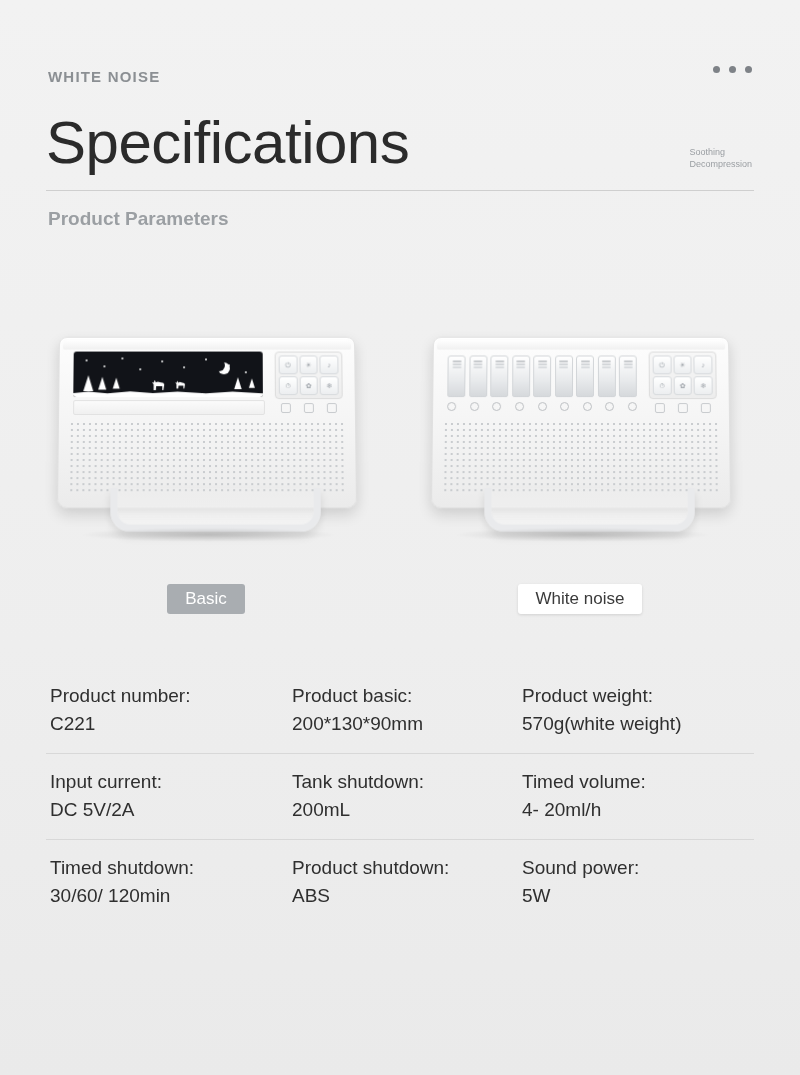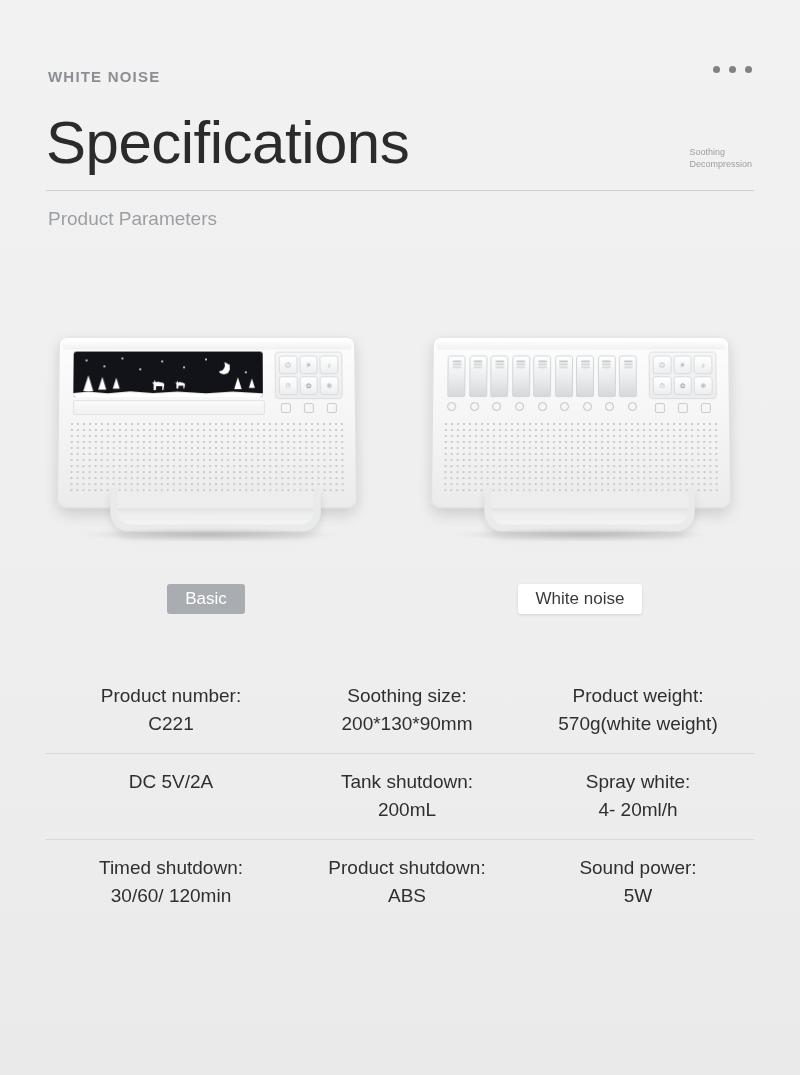--- a/index.html
+++ b/index.html
@@ -72,20 +72,21 @@
     top: 190px;
     height: 1px;
     background: #cfcfcf;
   }
   .subtitle {
     position: absolute;
     left: 48px;
     top: 208px;
     font-size: 19px;
     color: #9b9fa3;
+    font-weight: bold;
   }
 
   
   .products {
     position: absolute;
     left: 0;
     right: 0;
     top: 318px;
     height: 290px;
   }
@@ -327,21 +328,20 @@
   .specs {
     position: absolute;
     left: 46px;
     right: 46px;
     top: 668px;
   }
   .spec-row {
     display: grid;
     grid-template-columns: 242px 230px 1fr;
     padding: 14px 0 16px 4px;
-    text-align: center;
   }
   .spec-row + .spec-row {
     border-top: 1px solid #d8d8d8;
   }
   .spec-cell .k,
   .spec-cell .v {
     font-size: 19px;
     line-height: 1.45;
     color: #2f2f2f;
   }
@@ -496,39 +496,40 @@
   </div>
 
   <div class="specs">
 
     <div class="spec-row">
       <div class="spec-cell">
         <div class="k">Product number:</div>
         <div class="v">C221</div>
       </div>
       <div class="spec-cell">
-        <div class="k">Soothing size:</div>
+        <div class="k">Product basic:</div>
         <div class="v">200*130*90mm</div>
       </div>
       <div class="spec-cell">
         <div class="k">Product weight:</div>
         <div class="v">570g(white weight)</div>
       </div>
     </div>
 
     <div class="spec-row">
       <div class="spec-cell">
+        <div class="k">Input current:</div>
         <div class="v">DC 5V/2A</div>
       </div>
       <div class="spec-cell">
         <div class="k">Tank shutdown:</div>
         <div class="v">200mL</div>
       </div>
       <div class="spec-cell">
-        <div class="k">Spray white:</div>
+        <div class="k">Timed volume:</div>
         <div class="v">4- 20ml/h</div>
       </div>
     </div>
 
     <div class="spec-row">
       <div class="spec-cell">
         <div class="k">Timed shutdown:</div>
         <div class="v">30/60/ 120min</div>
       </div>
       <div class="spec-cell">

